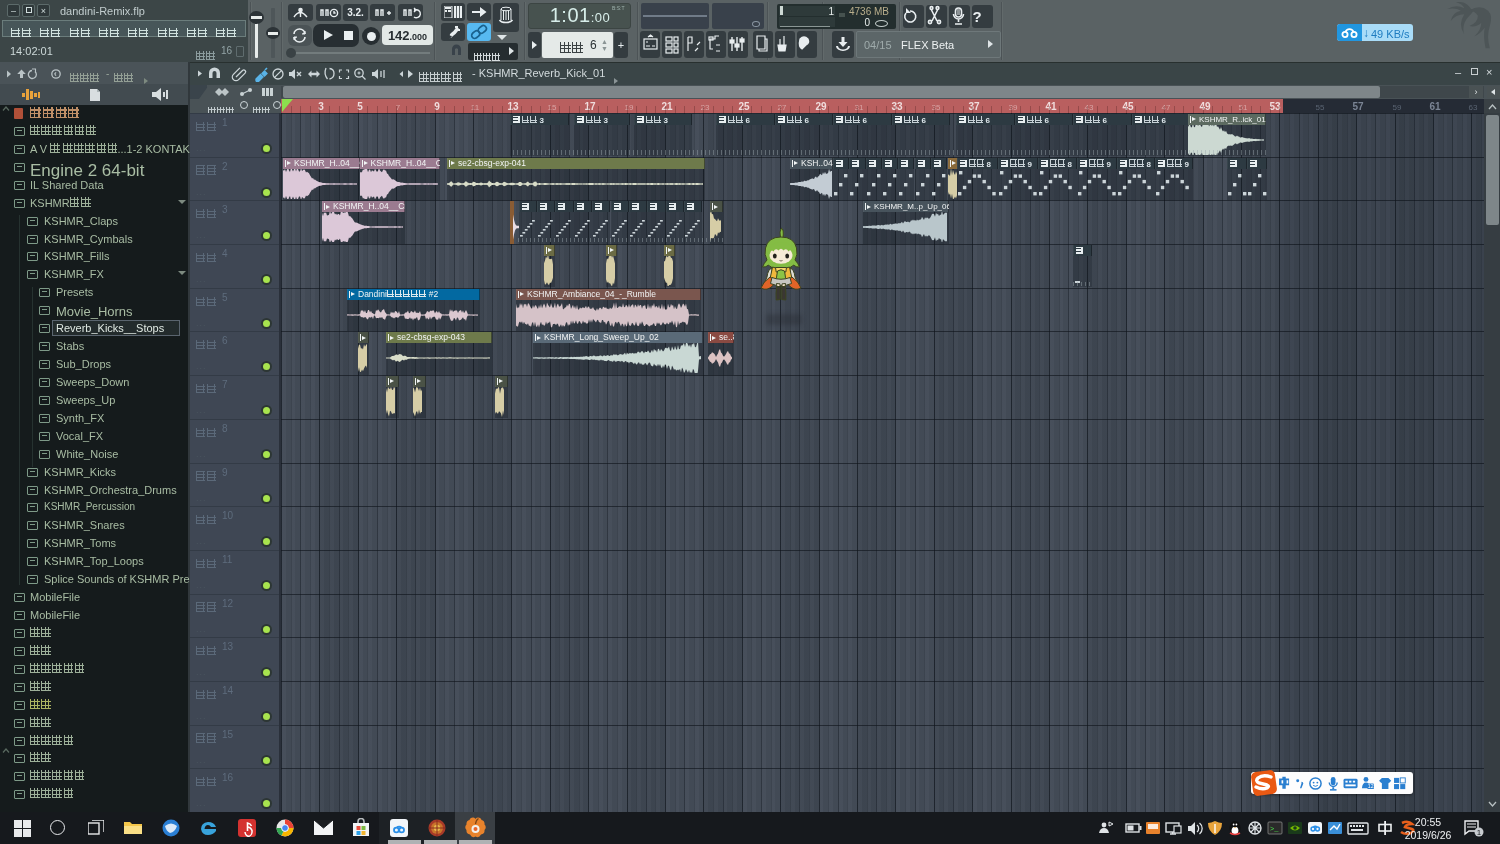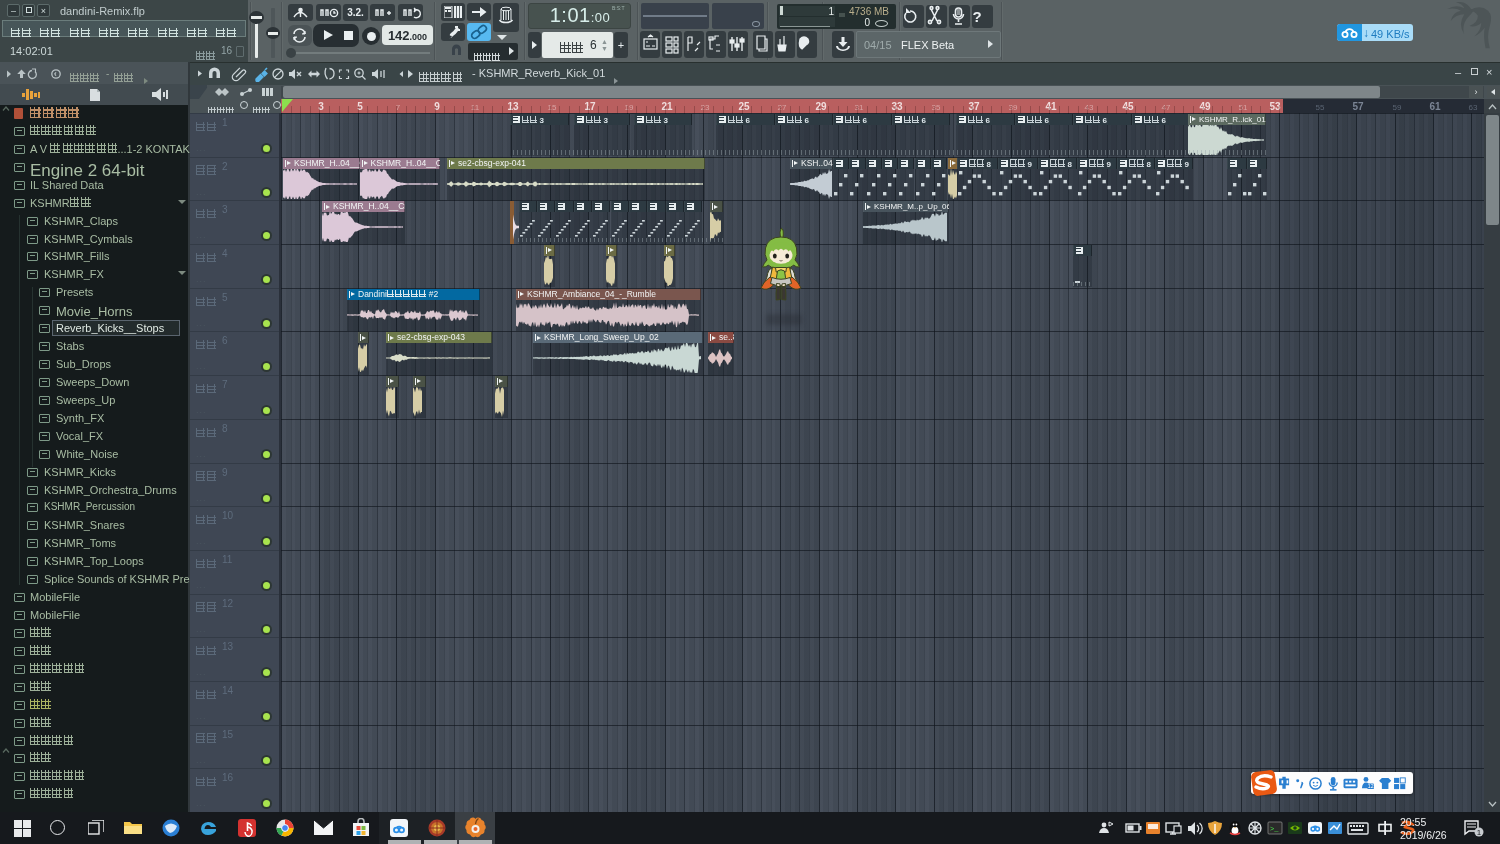--- a/index.html
+++ b/index.html
@@ -1387,18 +1387,18 @@
       </g>
 <g transform="translate(282 0)">
         <rect x="1" y="4.5" width="12" height="6.5" fill="none" stroke="#eef0f2" stroke-width="1.6"></rect>
         <rect x="6.2" y="1" width="1.8" height="14" fill="#eef0f2"></rect>
       </g>
 <g transform="translate(304 0)">
         <path d="M2 3 q6 -3 10 1 q-6 0 -7 3 l7 2 q3 1 -1 4 q-6 2 -10 -1" fill="none" stroke="#e8601c" stroke-width="2.6"></path>
       </g>
 </g>
   </svg>
-<div class="ab" style="left:1400px;top:816px;width:56px;text-align:left;color:#eef0f2;font-size:10.5px;line-height:12.5px">20:55<br>2019/6/26</div>
+<div class="ab" style="left:1400px;top:816px;width:56px;text-align:center;color:#eef0f2;font-size:10.5px;line-height:12.5px">20:55<br>2019/6/26</div>
 <svg class="ab" style="left:1464px;top:820px" width="20" height="17" viewBox="0 0 20 17">
     <path d="M1 1 h13 v10 h-9 l-4 3z" fill="none" stroke="#eef0f2" stroke-width="1.4"></path>
     <path d="M3 4 h9 M3 7 h9" stroke="#eef0f2"></path>
     <circle cx="15" cy="12" r="4.5" fill="#c8ccd0"></circle>
     <text x="15" y="15" font-size="8" fill="#16191d" text-anchor="middle" font-family="Liberation Sans">1</text>
   </svg>
 </body></html>

